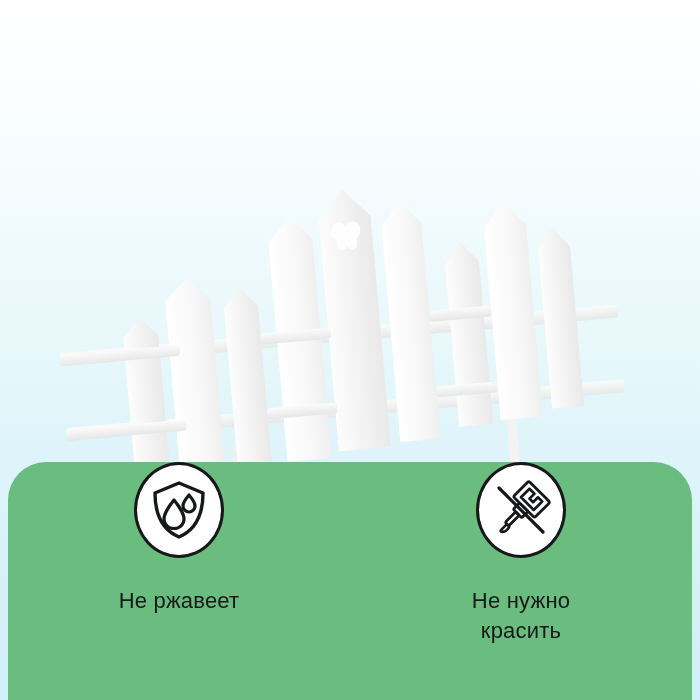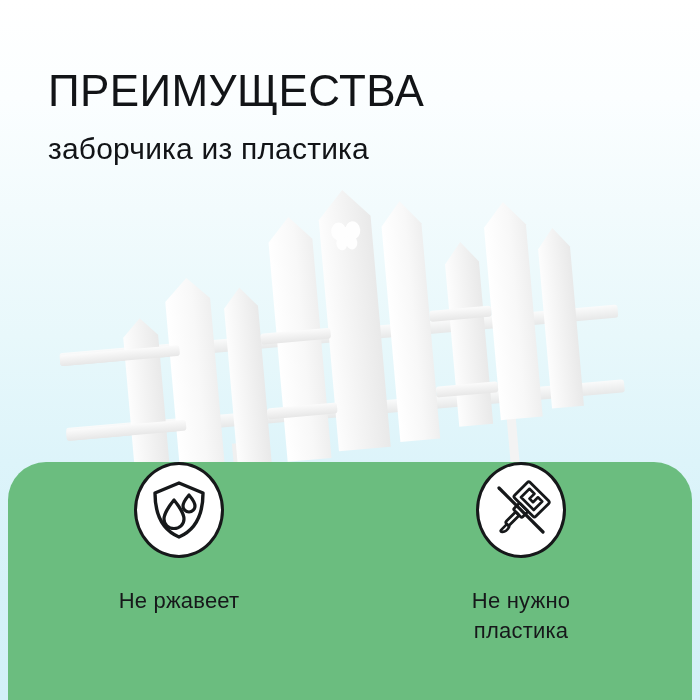--- a/index.html
+++ b/index.html
@@ -107,24 +107,20 @@
     text-align: center;
     letter-spacing: 0.2px;
     white-space: pre-line;
   }
 </style>
 </head>
 <body>
 
 <div id="poster">
 
-  <div class="headings">
-    <h1 class="title">ПРЕИМУЩЕСТВА</h1>
-    <p class="subtitle">заборчика из пластика</p>
-  </div>
 
   <div class="fence-wrap">
     <svg class="fence-svg" viewBox="0 0 700 300" xmlns="http://www.w3.org/2000/svg">
       <defs>
         <linearGradient id="plank" x1="0" y1="0" x2="1" y2="0">
           <stop offset="0%" stop-color="#fdfdfd"></stop>
           <stop offset="45%" stop-color="#f4f4f4"></stop>
           <stop offset="100%" stop-color="#e9e9e9"></stop>
         </linearGradient>
         <linearGradient id="plankLight" x1="0" y1="0" x2="1" y2="0">
@@ -204,19 +200,19 @@
               <rect x="36" y="17" width="22" height="30" rx="2"></rect>
               <path d="M41 23 L53 23 L53 30 L46 30 L46 35 L53 35 L53 41 L41 41 Z" stroke-width="2.6"></path>
               <rect x="27" y="26" width="9" height="12" rx="1.5"></rect>
               <rect x="12" y="29.5" width="15" height="5" rx="2"></rect>
               <path d="M12 32 L4 32 C2.5 32 2 33.2 3.6 34.6 C5.4 36.2 9 36.4 12 35.4 Z" stroke-width="2.6"></path>
             </g>
             <line x1="10" y1="10" x2="54" y2="54" stroke="#16181a" stroke-width="3.2" stroke-linecap="round"></line>
           </svg>
         </div>
         <div class="benefit-label">Не нужно
-пластика</div>
+красить</div>
       </div>
 
     </div>
   </div>
 
 </div>
 
 </body></html>

